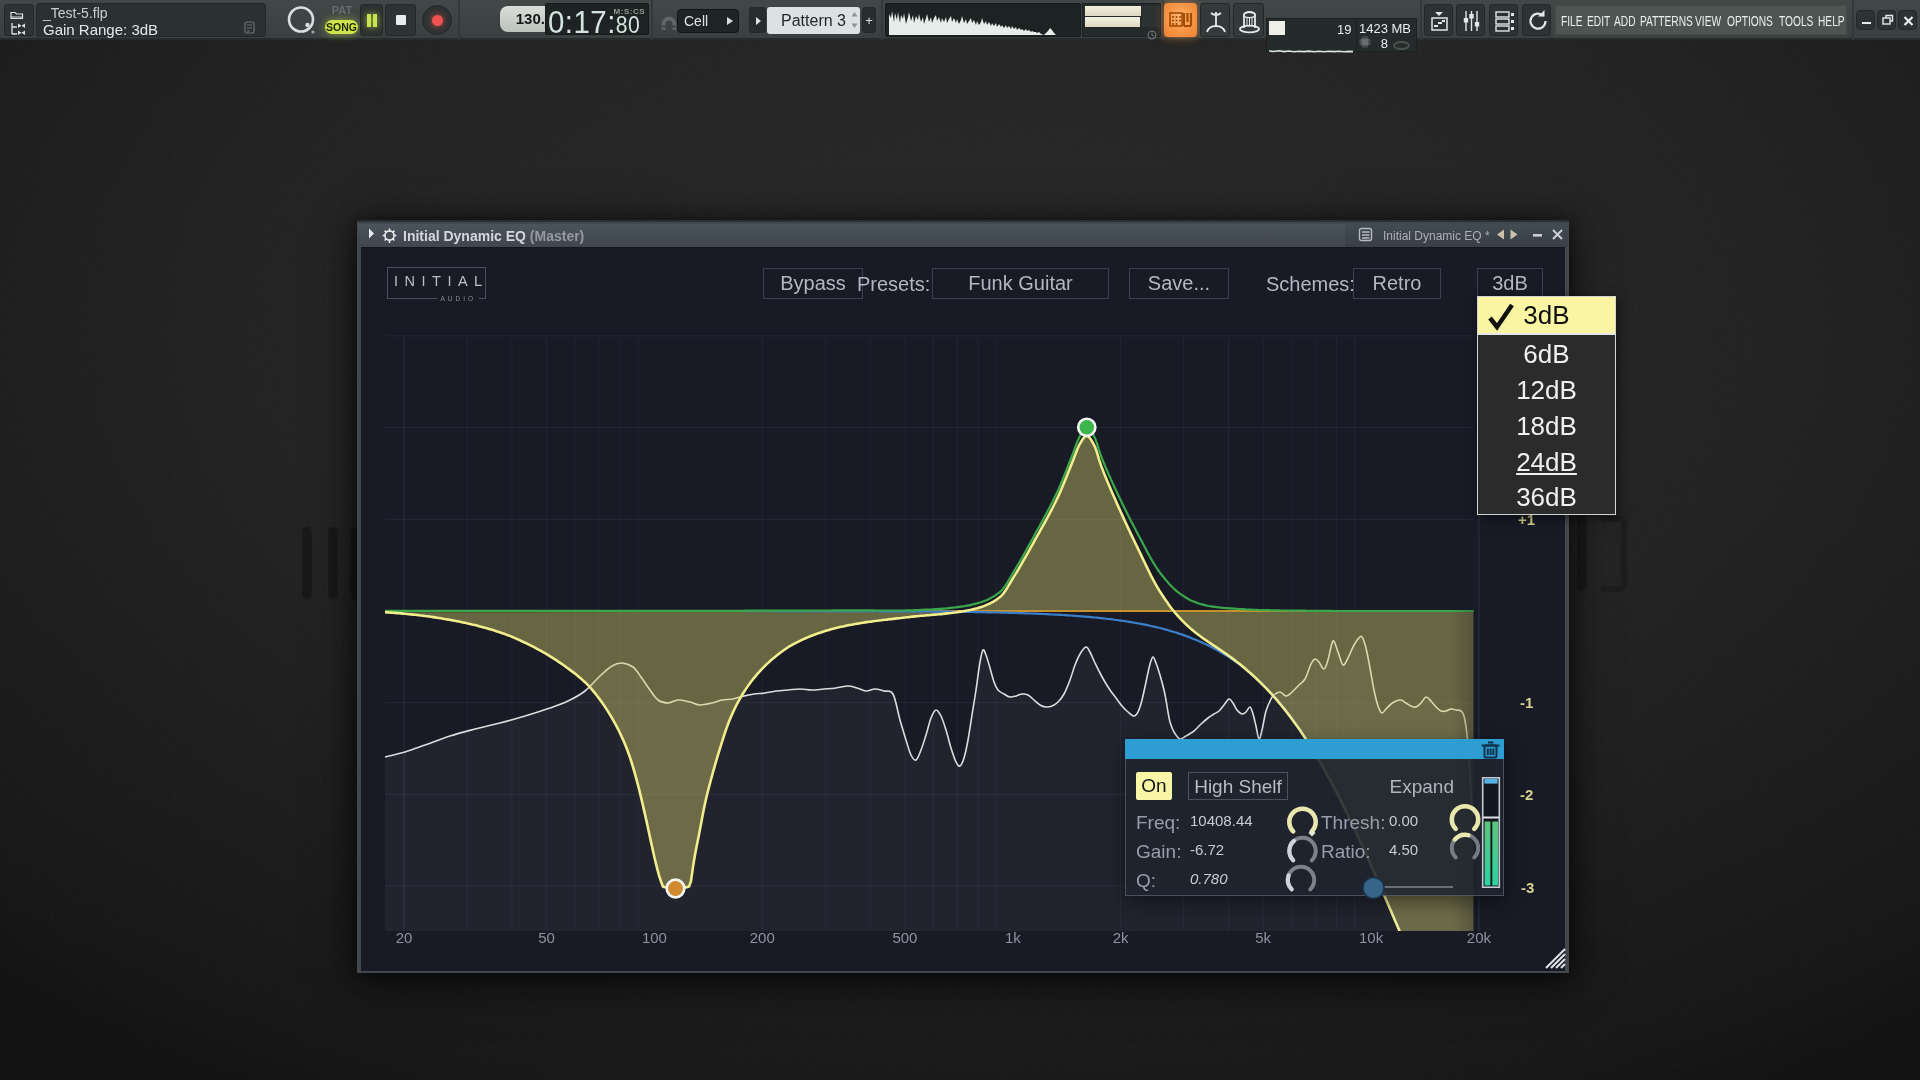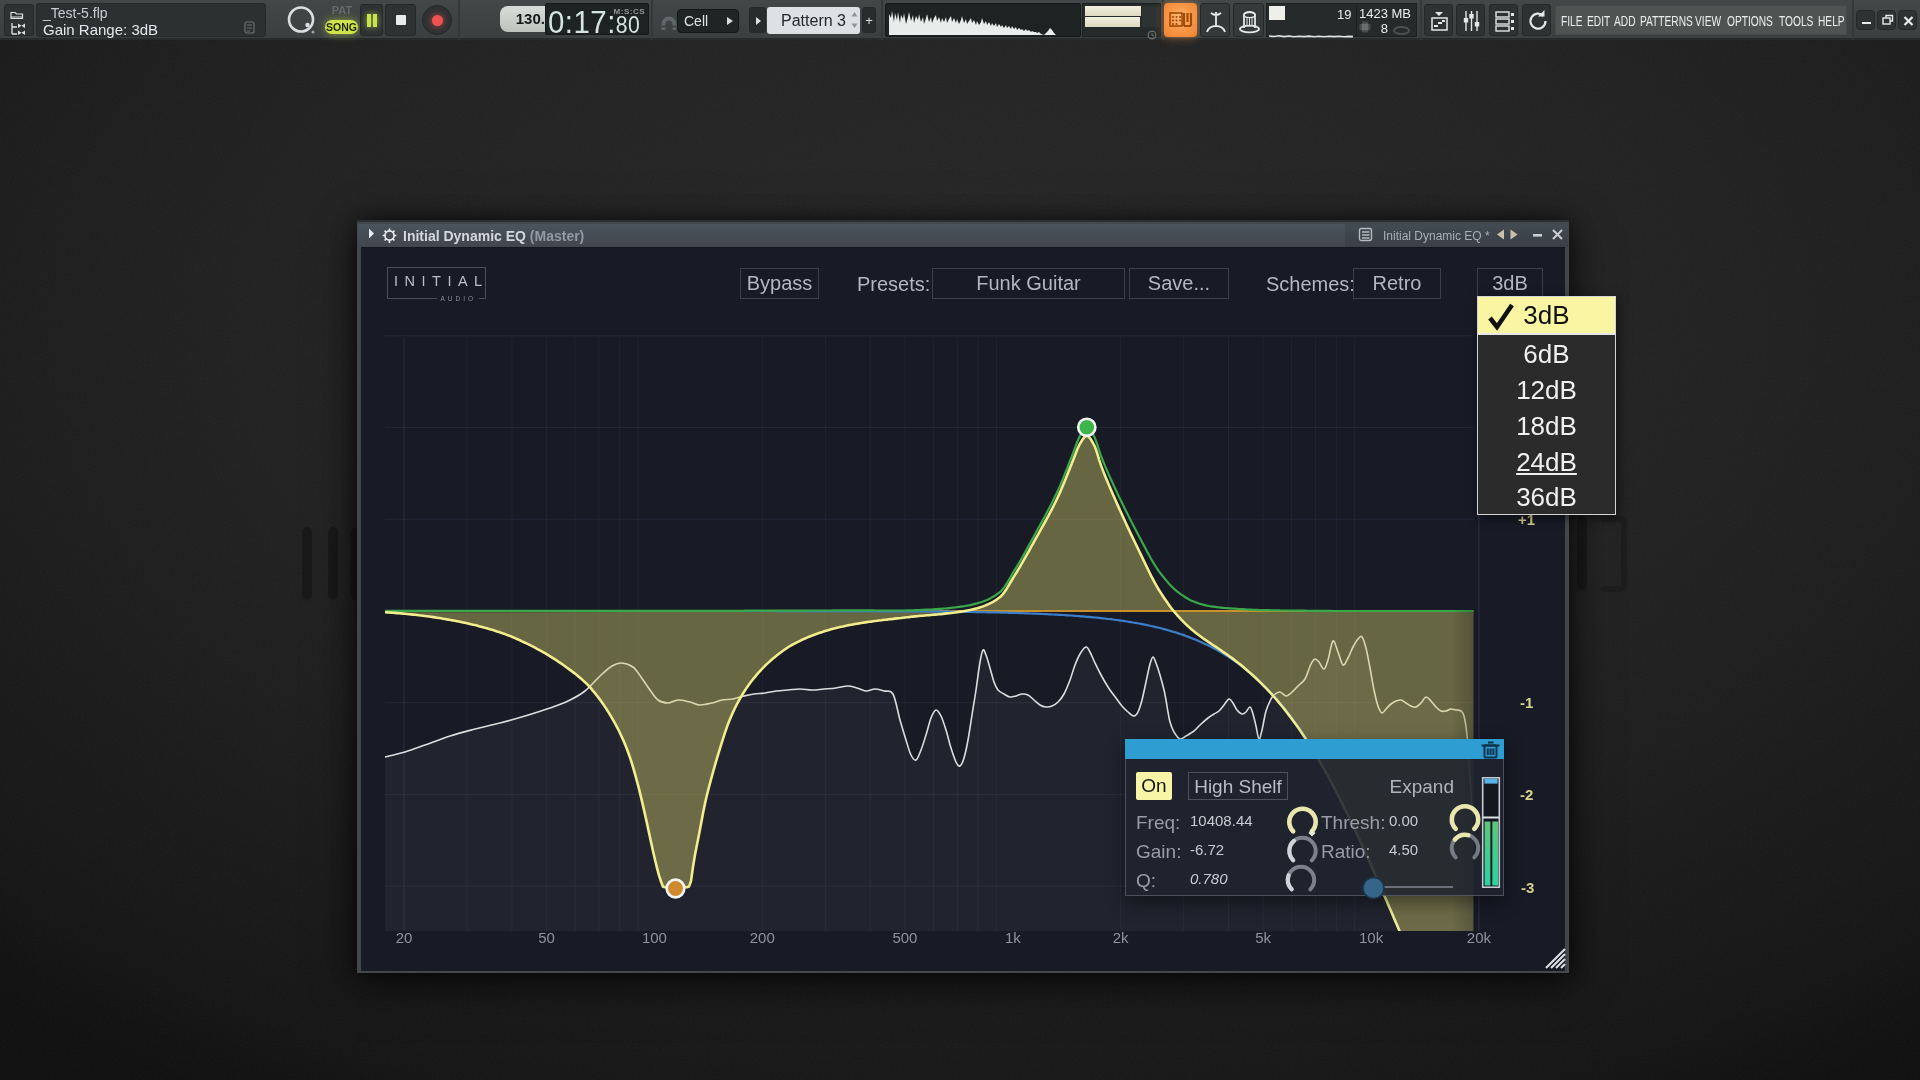--- a/index.html
+++ b/index.html
@@ -127,21 +127,21 @@
       </svg>
  </div>
  <div class="tbtn" style="left:1233px;top:3px;width:31px;height:34px;background:#343a3a;">
   <svg width="31" height="34">
         <ellipse cx="15.5" cy="25" rx="9.5" ry="3.4" fill="none" stroke="#e4e9e9" stroke-width="1.8"></ellipse>
         <path d="M10 24 v-13 a5.5 3 0 0 1 11 0 v13" fill="none" stroke="#e4e9e9" stroke-width="1.8"></path>
         <ellipse cx="15.5" cy="11" rx="5.5" ry="2.6" fill="none" stroke="#e4e9e9" stroke-width="1.4"></ellipse>
         <path d="M13 13 v9 M15.5 13.5 v9 M18 13 v9" stroke="#e4e9e9" stroke-width="1"></path>
       </svg>
  </div>
- <div class="abs" style="left:1266px;top:3px;width:151px;height:34px;background:#252a2a;border:1px solid #1b2020;">
+ <div class="abs" style="left:1266px;top:18px;width:151px;height:34px;background:#252a2a;border:1px solid #1b2020;">
    <div style="position:absolute;left:2px;top:2px;width:16px;height:14px;background:#efefe9;"></div>
    <div style="position:absolute;left:70px;top:3px;font-size:13px;color:#e8eded;">19</div>
    <svg width="88" height="8" style="position:absolute;left:2px;top:28px;">
         <path d="M0,4 5,4.5 10,3.8 15,4.6 20,4 25,4.8 30,4.2 35,4.6 40,4.1 45,4.7 50,4.3 55,4.8 60,4.2 65,4.6 70,4.3 75,4.7 80,4.4 84,4.6" stroke="#dfe5e3" stroke-width="1.6" fill="none"></path>
       </svg>
    <div style="position:absolute;left:89px;top:0;width:1px;height:32px;background:#1b2020;"></div>
    <div style="position:absolute;right:5px;top:2px;font-size:13px;color:#e8eded;">1423 MB</div>
    <svg width="12" height="12" style="position:absolute;left:92px;top:17px;opacity:0.75;">
         <rect x="2.5" y="2.5" width="7" height="7" fill="#7d8585"></rect>
         <path d="M4 0.5 v2 M6 0.5 v2 M8 0.5 v2 M4 9.5 v2 M6 9.5 v2 M8 9.5 v2 M0.5 4 h2 M0.5 6 h2 M0.5 8 h2 M9.5 4 h2 M9.5 6 h2 M9.5 8 h2" stroke="#7d8585" stroke-width="1"></path>
@@ -320,23 +320,23 @@
  <text x="1520" y="800" class="dlab">-2</text>
  <text x="1521" y="893" class="dlab">-3</text>
  <circle cx="1086.8" cy="427.3" r="8.6" fill="#3cb54a" stroke="#f2f5f3" stroke-width="2.6"></circle>
  <circle cx="675.5" cy="888.5" r="8.8" fill="#cf8a2d" stroke="#f2f5f3" stroke-width="2.7"></circle>
 </svg>
 
 <div class="abs" style="left:387px;top:267px;width:99px;height:32px;border:1px solid #4a4e5a;">
   <div style="position:absolute;left:0;top:5px;width:99px;text-align:center;color:#bcbec8;font-size:14.5px;letter-spacing:6.5px;text-indent:6px;">INITIAL</div>
   <div style="position:absolute;right:6px;bottom:-4px;background:#181a26;padding:0 3px;color:#8a8e98;font-size:6.5px;letter-spacing:3px;">AUDIO</div>
 </div>
-<div class="hbox" style="left:740px;top:268px;width:79px;">Bypass</div>
+<div class="hbox" style="left:763px;top:268px;width:100px;">Bypass</div>
 <div class="hlab" style="left:857px;top:273px;">Presets:</div>
-<div class="hbox" style="left:932px;top:268px;width:193px;">Funk Guitar</div>
+<div class="hbox" style="left:932px;top:268px;width:177px;">Funk Guitar</div>
 <div class="hbox" style="left:1129px;top:268px;width:100px;">Save...</div>
 <div class="hlab" style="left:1266px;top:273px;">Schemes:</div>
 <div class="hbox" style="left:1353px;top:268px;width:88px;">Retro</div>
 <div class="hbox" style="left:1477px;top:268px;width:66px;">3dB</div>
 
 <div id="bpanel">
   <div id="bptitle"></div>
   <div id="bpbody"></div>
   <div class="abs" style="left:11px;top:33px;width:36px;height:27.5px;background:#f8f6a6;border-radius:2px;color:#14161a;font-size:19px;text-align:center;line-height:27px;">On</div>
   <div class="abs" style="left:63px;top:32.5px;width:100px;height:28px;border:1px solid #4c515e;color:#b8bcc6;font-size:19px;text-align:center;line-height:27px;">High Shelf</div>

